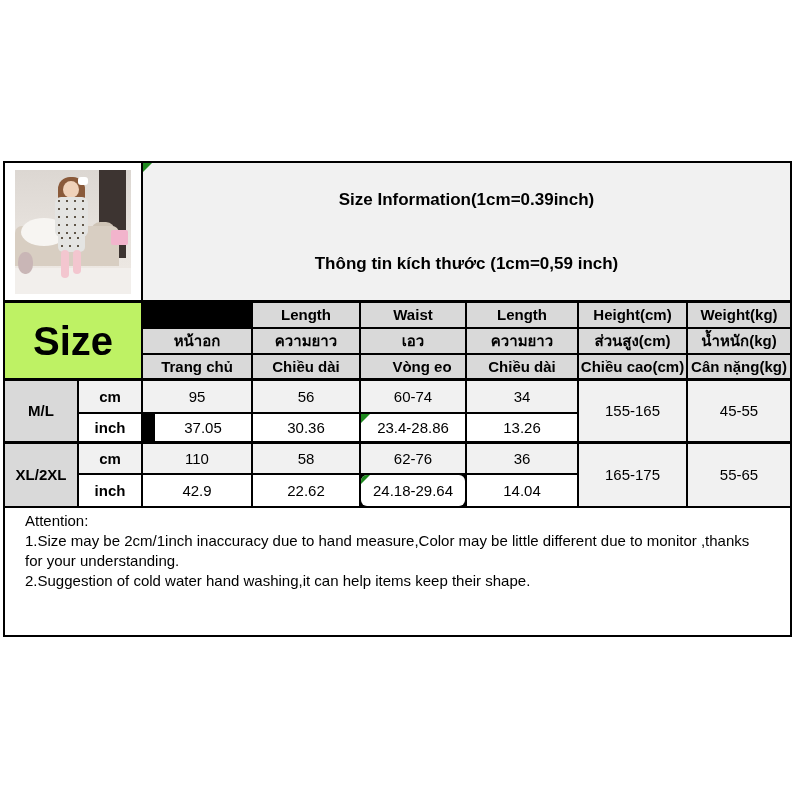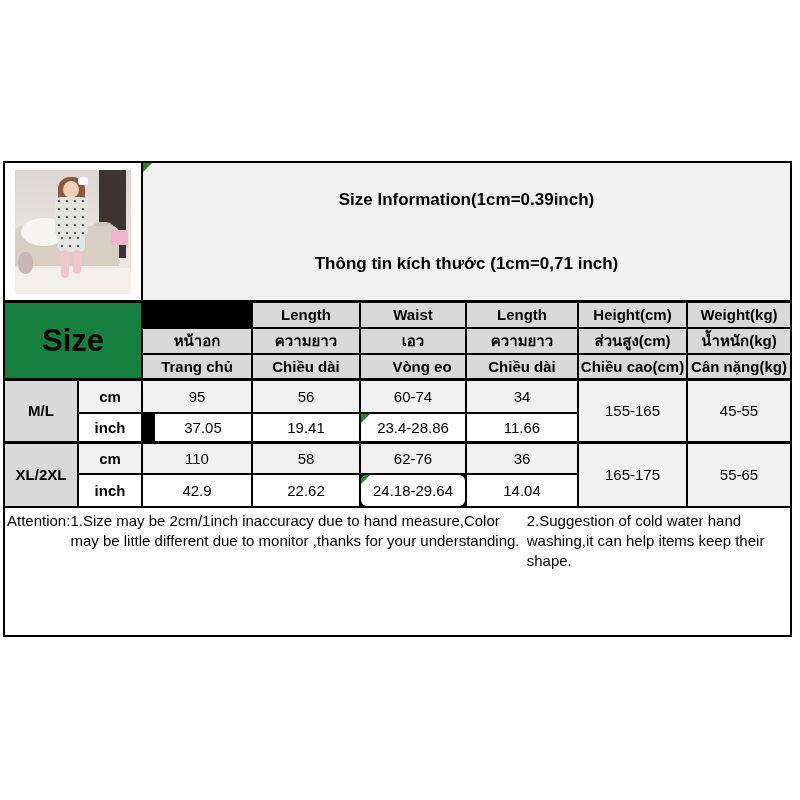--- a/index.html
+++ b/index.html
@@ -18,24 +18,24 @@
   .c{
     background:#fff;display:flex;align-items:center;justify-content:center;
     font-size:15px;line-height:1.15;text-align:center;overflow:hidden;
   }
   .gray{background:#d9d9d9;}
   .lgray{background:#f1f1f1;}
   .b{font-weight:bold;}
   .bb{border-bottom:1px solid #000;}
   .rel{position:relative;}
   .title-cell{flex-direction:column;gap:6px;font-weight:bold;font-size:17px;background:#f1f1f1;}
-  .size-cell{font-size:31px;font-weight:bold;background:#15803d;}
+  .size-cell{font-size:40px;font-weight:bold;background:#bef264;}
   .attn{
-    flex-direction:row;align-items:flex-start;justify-content:flex-start;
-    text-align:left;padding:3px 2px;font-size:15px;line-height:20px;background:#fff;
+    flex-direction:column;align-items:flex-start;justify-content:flex-start;
+    text-align:left;padding:3px 20px;font-size:15px;line-height:20px;background:#fff;
   }
   .tri{
     position:absolute;top:0;left:0;width:9px;height:9px;background:#1f8a1f;
     clip-path:polygon(0 0,100% 0,0 100%);
   }
   
   .photo{
     position:relative;width:116px;height:124px;overflow:hidden;
     background:linear-gradient(180deg,#dcd7d2 0%,#e8e3de 55%,#f0ebe6 100%);
   }
@@ -79,21 +79,21 @@
       <div class="bow"></div>
       <div class="pj-top"></div>
       <div class="pj-shorts"></div>
       <div class="leg1"></div>
       <div class="leg2"></div>
     </div>
   </div>
   <div class="c title-cell rel bb" style="grid-area:1/3/2/9;gap:44px;">
     <div class="tri"></div>
     <div>Size Information(1cm=0.39inch)</div>
-    <div>Thông tin kích thước (1cm=0,71 inch)</div>
+    <div>Thông tin kích thước (1cm=0,59 inch)</div>
   </div>
 
   <div class="c size-cell bb" style="grid-area:2/1/5/3;">Size</div>
 
   <div class="c gray b" style="grid-area:2/4/3/5;">Length</div>
   <div class="c gray b" style="grid-area:2/5/3/6;">Waist</div>
   <div class="c gray b" style="grid-area:2/6/3/7;">Length</div>
   <div class="c gray b" style="grid-area:2/7/3/8;">Height(cm)</div>
   <div class="c gray b" style="grid-area:2/8/3/9;">Weight(kg)</div>
 
@@ -112,26 +112,26 @@
   <div class="c gray b bb" style="grid-area:4/8/5/9;">Cân nặng(kg)</div>
 
   <div class="c gray b bb" style="grid-area:5/1/7/2;">M/L</div>
   <div class="c lgray b" style="grid-area:5/2/6/3;">cm</div>
   <div class="c lgray" style="grid-area:5/3/6/4;">95</div>
   <div class="c lgray" style="grid-area:5/4/6/5;">56</div>
   <div class="c lgray" style="grid-area:5/5/6/6;">60-74</div>
   <div class="c lgray" style="grid-area:5/6/6/7;">34</div>
   <div class="c b bb" style="grid-area:6/2/7/3;">inch</div>
   <div class="c bb" style="grid-area:6/3/7/4;margin-left:12px;">37.05</div>
-  <div class="c bb" style="grid-area:6/4/7/5;">19.41</div>
+  <div class="c bb" style="grid-area:6/4/7/5;">30.36</div>
   <div class="c rel bb" style="grid-area:6/5/7/6;">
     <div class="tri"></div>
     <span>23.4-28.86</span>
   </div>
-  <div class="c bb" style="grid-area:6/6/7/7;">11.66</div>
+  <div class="c bb" style="grid-area:6/6/7/7;">13.26</div>
   <div class="c lgray bb" style="grid-area:5/7/7/8;">155-165</div>
   <div class="c lgray bb" style="grid-area:5/8/7/9;">45-55</div>
 
   <div class="c gray b" style="grid-area:7/1/9/2;">XL/2XL</div>
   <div class="c lgray b" style="grid-area:7/2/8/3;">cm</div>
   <div class="c lgray" style="grid-area:7/3/8/4;">110</div>
   <div class="c lgray" style="grid-area:7/4/8/5;">58</div>
   <div class="c lgray" style="grid-area:7/5/8/6;">62-76</div>
   <div class="c lgray" style="grid-area:7/6/8/7;">36</div>
   <div class="c b" style="grid-area:8/2/9/3;">inch</div>

